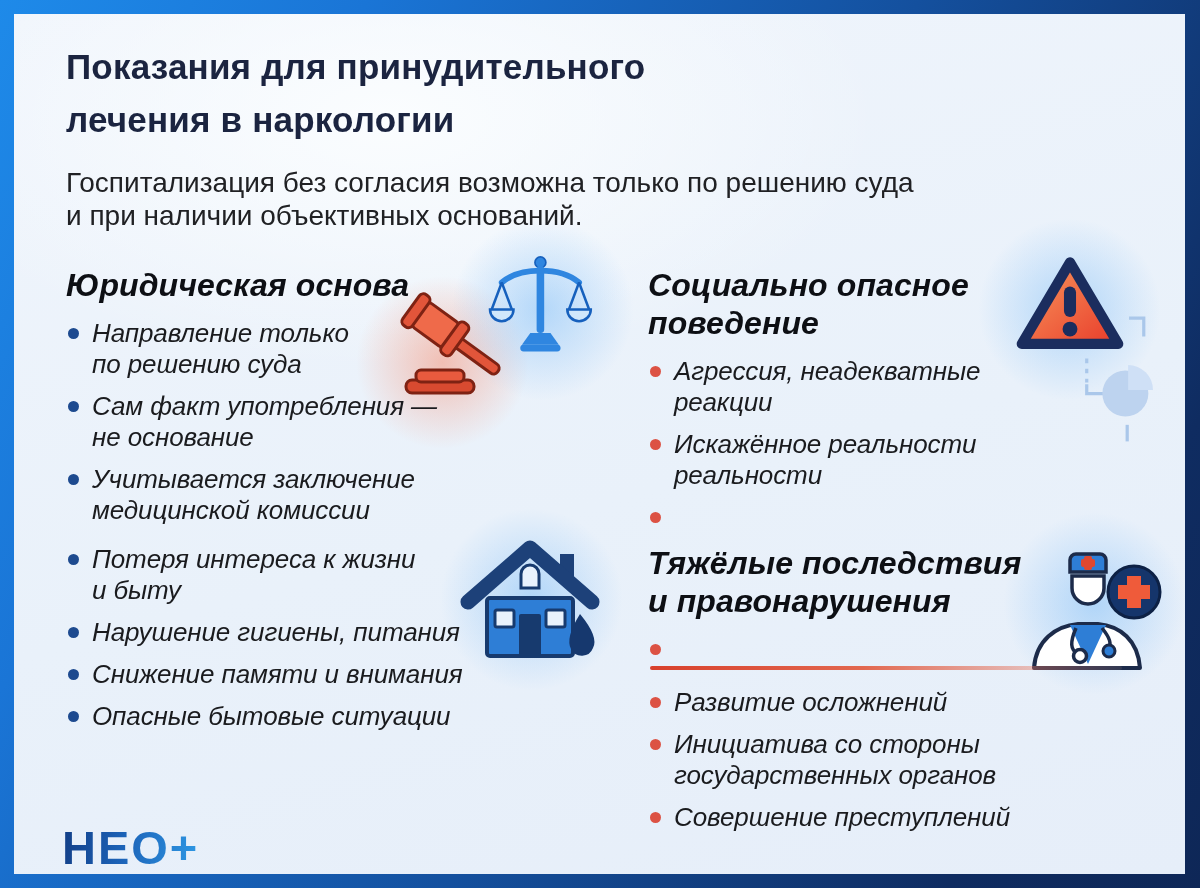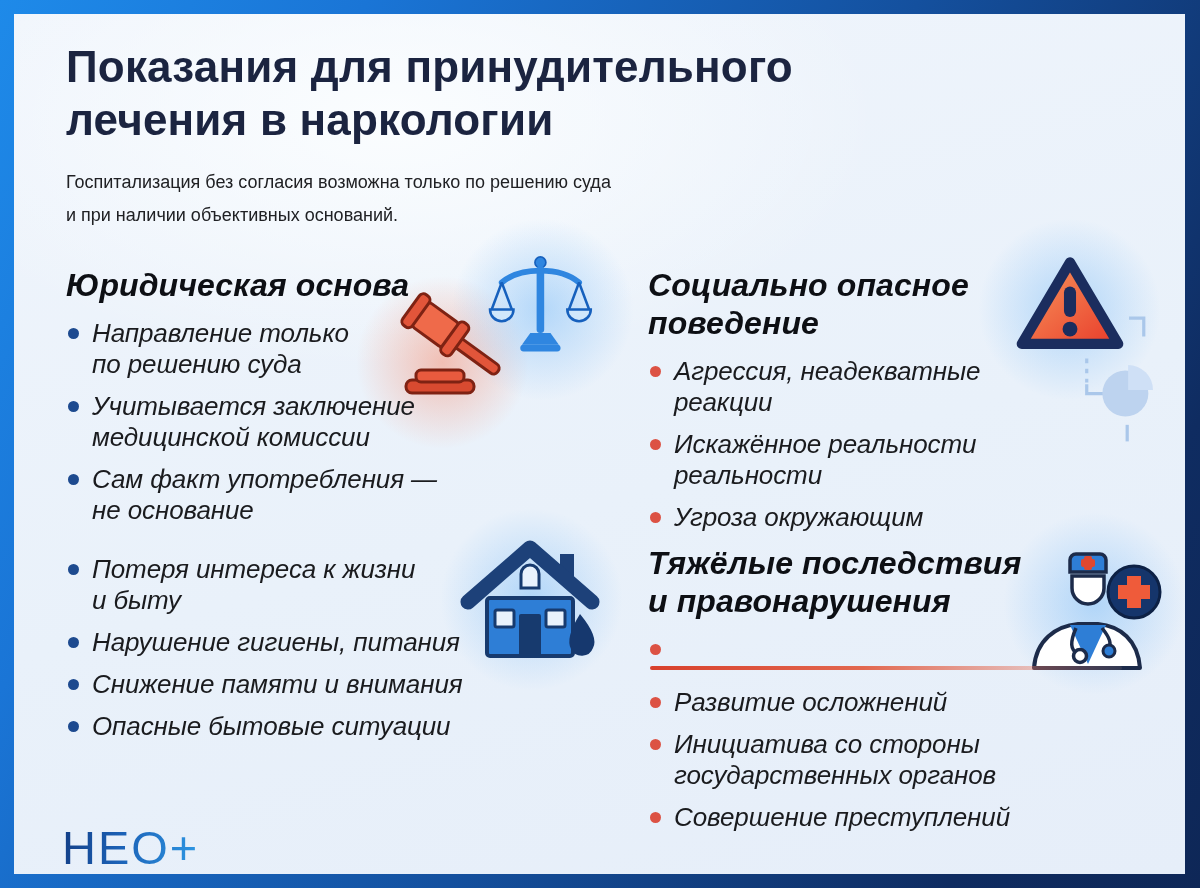--- a/index.html
+++ b/index.html
@@ -21,49 +21,49 @@
     overflow:hidden;
   }
   .glow{position:absolute;border-radius:50%;pointer-events:none;}
   .glow.blue{background:radial-gradient(circle, rgba(140,196,248,0.60) 0%, rgba(140,196,248,0) 66%);}
   .glow.red{background:radial-gradient(circle, rgba(247,140,110,0.50) 0%, rgba(247,140,110,0) 66%);}
 
   .lines{white-space:pre-line;}
 
   .title{
     position:absolute;left:52px;top:26px;margin:0;
-    font-size:44px;line-height:53px;font-weight:bold;
+    font-size:35px;line-height:53px;font-weight:bold;
     color:#1b2440;letter-spacing:0.2px;
   }
   .subtitle{
     position:absolute;left:52px;top:152px;margin:0;
-    font-size:18px;line-height:33px;color:#202124;
+    font-size:28px;line-height:33px;color:#202124;
   }
 
   .card{position:absolute;z-index:2;font-style:italic;}
   .card h2{
     margin:0 0 14px 0;font-size:32px;line-height:38px;
     font-weight:bold;color:#0d0f14;letter-spacing:0.1px;
   }
   .items{display:block;}
-  .item{display:flex;align-items:flex-start;margin:10px 0 11px 0;}
+  .item{display:flex;align-items:flex-start;margin:0 0 11px 0;}
   .dot{flex:0 0 auto;width:11px;height:11px;border-radius:50%;margin:10px 13px 0 2px;}
   .blue-dots .dot{background:#1d4a8f;}
   .red-dots .dot{background:#dc5244;}
   .item-text{font-size:26px;line-height:31px;color:#1a1b1e;letter-spacing:-0.1px;}
   .divider{
     height:4px;border-radius:3px;margin:10px 0 17px 2px;width:472px;
     background:linear-gradient(90deg,#d8402c 0%,#e2674f 45%,rgba(240,178,160,0.10) 100%);
   }
 
   .icon{position:absolute;z-index:1;}
 
   .logo{
     position:absolute;left:48px;top:806px;margin:0;z-index:2;
-    font-size:47px;font-weight:normal;letter-spacing:2px;
+    font-size:47px;font-weight:bold;letter-spacing:2px;
     background:linear-gradient(100deg,#123d85 0%,#1c63b8 45%,#2f9ae6 100%);
     -webkit-background-clip:text;background-clip:text;
     -webkit-text-fill-color:transparent;color:#1c63b8;
   }
 </style>
 </head>
 <body>
 
 <div class="poster">
   <div class="canvas">
@@ -82,27 +82,27 @@
     <section class="card blue-dots" style="left:52px;top:252px;width:560px;">
       <h2 class="lines">Юридическая основа</h2>
       <div class="items">
         <div class="item">
           <span class="dot"></span>
           <span class="item-text lines">Направление только
 по решению суда</span>
         </div>
         <div class="item">
           <span class="dot"></span>
+          <span class="item-text lines">Сам факт употребления —
+не основание</span>
+        </div>
+        <div class="item">
+          <span class="dot"></span>
           <span class="item-text lines">Учитывается заключение
 медицинской комиссии</span>
-        </div>
-        <div class="item">
-          <span class="dot"></span>
-          <span class="item-text lines">Сам факт употребления —
-не основание</span>
         </div>
       </div>
     </section>
 
     <svg class="icon" style="left:372px;top:240px;" width="230" height="150" viewBox="0 0 230 150">
       <g transform="translate(10,46)">
         <rect x="10" y="80" width="68" height="13" rx="6" fill="#d84a30" stroke="#7e2213" stroke-width="3"></rect>
         <rect x="20" y="70" width="48" height="12" rx="5" fill="#e85a3e" stroke="#7e2213" stroke-width="3"></rect>
         <g transform="rotate(36 42 28)">
           <rect x="52" y="22.5" width="64" height="11" rx="5" fill="#e2553a" stroke="#7e2213" stroke-width="3"></rect>
@@ -133,21 +133,20 @@
           <span class="item-text lines">Агрессия, неадекватные
 реакции</span>
         </div>
         <div class="item">
           <span class="dot"></span>
           <span class="item-text lines">Искажённое реальности
 реальности</span>
         </div>
         <div class="item">
           <span class="dot"></span>
-          <span class="item-text lines">Угроза окружающим</span>
         </div>
       </div>
     </section>
 
     <svg class="icon" style="left:1000px;top:240px;" width="112" height="102" viewBox="0 0 120 110">
       <defs>
         <linearGradient id="og" x1="0" y1="0" x2="1" y2="1">
           <stop offset="0" stop-color="#f99a5e"></stop>
           <stop offset="1" stop-color="#e83b2a"></stop>
         </linearGradient>

